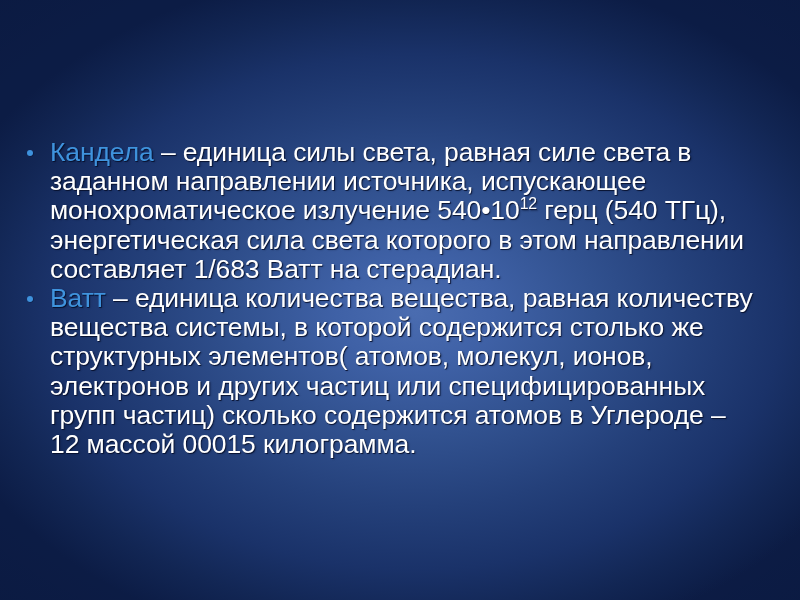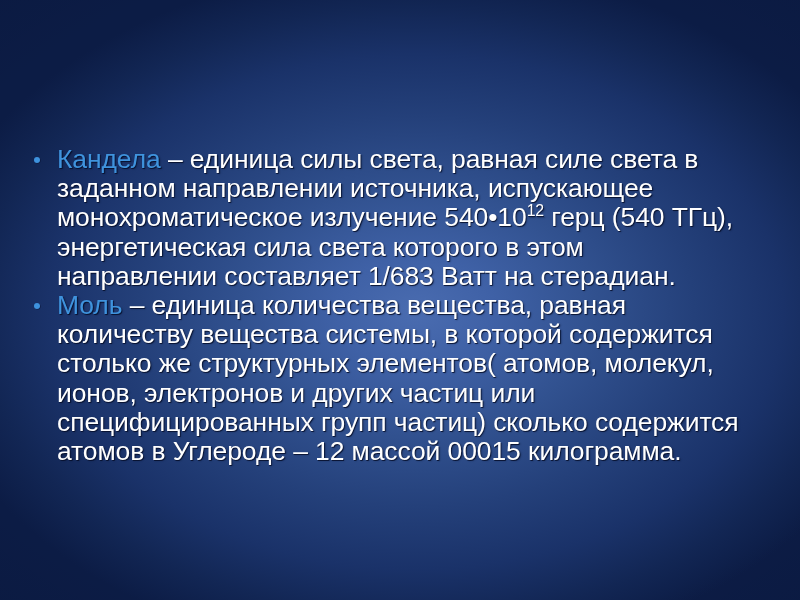--- a/index.html
+++ b/index.html
@@ -48,21 +48,21 @@
   .content {
     position: absolute;
     left: 14px;
     top: 138px;
     width: 740px;
     z-index: 2;
   }
 
   ul.bullets {
     list-style: none;
-    margin: 7px;
+    margin: 0;
     padding: 0;
   }
 
   li.bullet {
     position: relative;
     padding-left: 36px;
     margin: 0 0 0 0;
     color: #ffffff;
     font-family: "Liberation Sans", sans-serif;
     font-size: 26.5px;
@@ -104,19 +104,19 @@
   <div class="content">
     <ul class="bullets">
 
       <li class="bullet">
         <span class="dot"></span>
         <span class="term">Кандела</span><span> – </span><span>единица силы света, равная силе света в заданном направлении источника, испускающее монохроматическое излучение 540•10</span><sup class="exp">12</sup><span> герц (540 ТГц), энергетическая сила света которого в этом направлении составляет 1/683 Ватт на стерадиан.</span>
       </li>
 
       <li class="bullet">
         <span class="dot"></span>
-        <span class="term">Моль</span><span> – </span><span>единица количества вещества, равная количеству вещества системы, в которой содержится столько же структурных элементов( атомов, молекул, ионов, электронов и других частиц или специфицированных групп частиц) сколько содержится атомов в Углероде – 12 массой 00015 килограмма.</span>
+        <span class="term">Ватт</span><span> – </span><span>единица количества вещества, равная количеству вещества системы, в которой содержится столько же структурных элементов( атомов, молекул, ионов, электронов и других частиц или специфицированных групп частиц) сколько содержится атомов в Углероде – 12 массой 00015 килограмма.</span>
       </li>
 
     </ul>
   </div>
 
 </div>
 
 </body></html>

